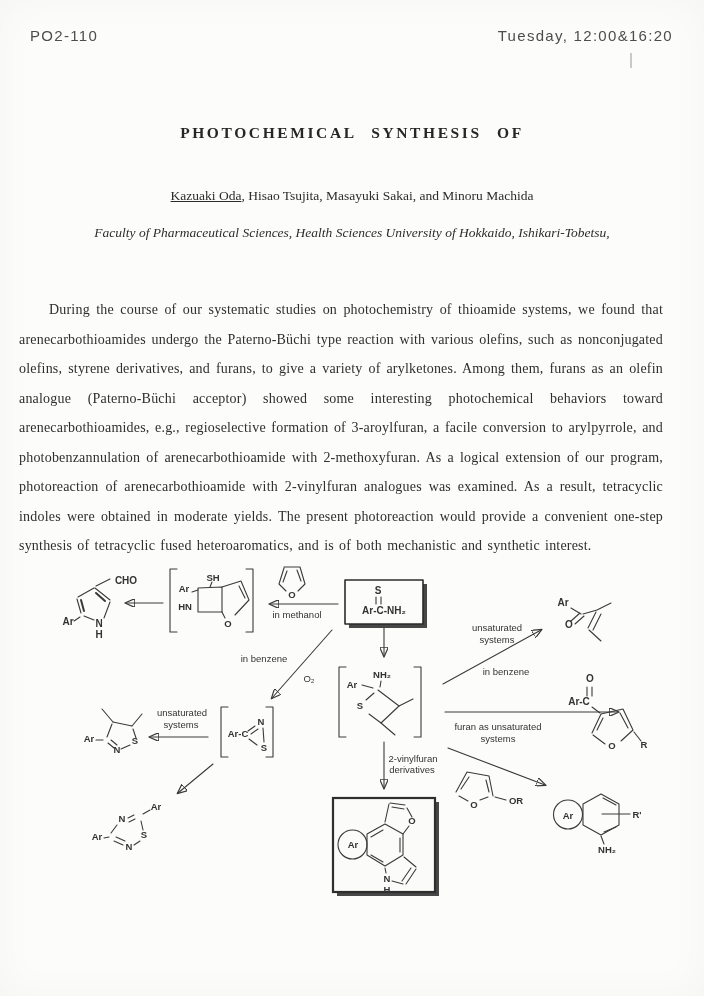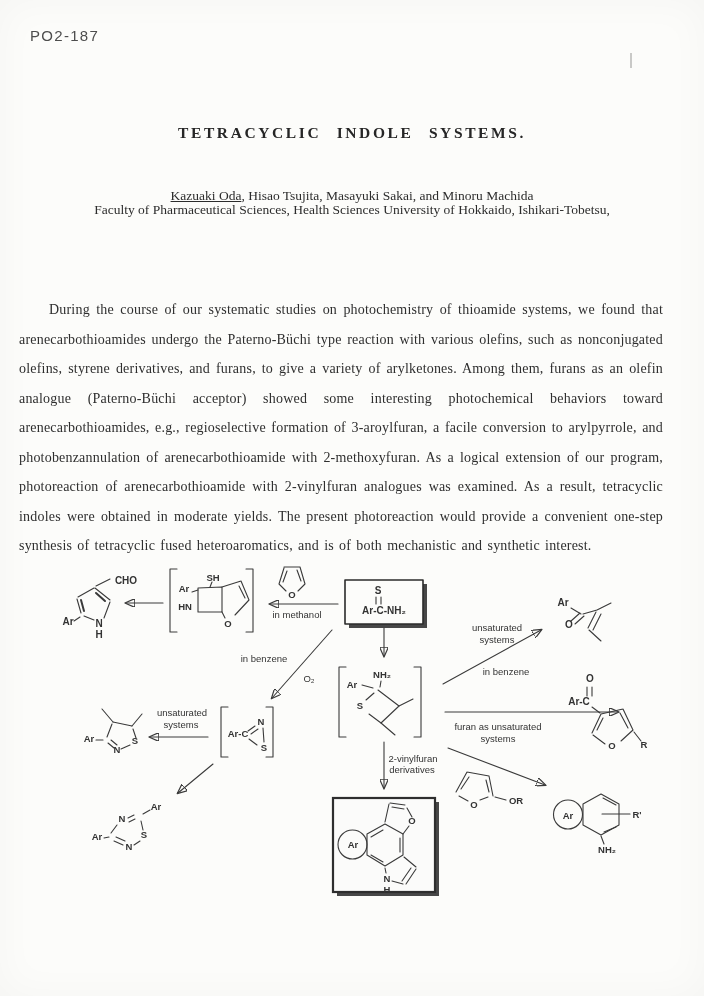--- a/index.html
+++ b/index.html
@@ -9,44 +9,45 @@
   .hdr{position:absolute;top:27px;left:0;width:704px;height:22px;
        font-family:"Liberation Sans",sans-serif;color:#4d4d4d;font-size:15px;letter-spacing:1.3px;}
   .hdr .l{position:absolute;left:30px;top:0;}
   .hdr .r{position:absolute;right:31px;top:0;}
   .artifact{position:absolute;left:630px;top:53px;width:2px;height:15px;background:#c9c9c7;}
   .title{position:absolute;top:122px;left:0;width:704px;text-align:center;color:#262626;
          font-weight:bold;font-size:15.5px;letter-spacing:2.6px;word-spacing:9px;line-height:22px;}
   .authors{position:absolute;top:188px;left:0;width:704px;text-align:center;color:#2c2c2c;font-size:13.5px;}
   .authors .u{text-decoration:underline;}
   .affil{position:absolute;left:0;width:704px;text-align:center;color:#2c2c2c;font-size:13.5px;}
-  .affil1{top:202px;} .affil2{top:231px;}
+  .affil1{top:225px;font-style:italic;} .affil2{top:231px;}
   .abstract{position:absolute;top:281px;left:19px;width:644px;color:#2e2e2e;
             font-size:14px;line-height:29.5px;text-align:justify;text-indent:30px;
             letter-spacing:0.2px;word-spacing:1.5px;}
   #scheme{position:absolute;left:0;top:0;width:704px;height:996px;}
   #scheme path,#scheme line,#scheme rect.box,#scheme circle{fill:none;stroke:#3a3a3a;stroke-width:1.1;stroke-linecap:round;stroke-linejoin:round;}
   #scheme .dbl{stroke-width:2px;}
   #scheme rect.shadow{fill:#474747;stroke:none;}
   #scheme rect.box{fill:#fcfcfa;stroke:#2b2b2b;stroke-width:1.6;}
   #scheme rect.box2{fill:#fbfbfa;stroke:#2e2e2e;stroke-width:2.2;}
   #scheme text{fill:#333;font-family:"Liberation Sans",sans-serif;}
 </style>
 </head>
 <body>
 
 <div class="page">
 
   <div class="hdr">
-    <span class="l">PO2-187</span>
+    <span class="l">PO2-110</span>
+    <span class="r">Tuesday, 12:00&amp;16:20</span>
   </div>
   <div class="artifact"></div>
 
   <div class="title">
-    <div>TETRACYCLIC INDOLE SYSTEMS.</div>
+    <div>PHOTOCHEMICAL SYNTHESIS OF</div>
   </div>
 
   <div class="authors"><span class="u">Kazuaki Oda</span><span>, Hisao Tsujita, Masayuki Sakai, and Minoru Machida</span></div>
 
   <div class="affil affil1">Faculty of Pharmaceutical Sciences, Health Sciences University of Hokkaido, Ishikari-Tobetsu,</div>
 
   <p class="abstract">During the course of our systematic studies on photochemistry of thioamide systems, we found that arenecarbothioamides undergo the Paterno-Büchi type reaction with various olefins, such as nonconjugated olefins, styrene derivatives, and furans, to give a variety of arylketones. Among them, furans as an olefin analogue (Paterno-Büchi acceptor) showed some interesting photochemical behaviors toward arenecarbothioamides, e.g., regioselective formation of 3-aroylfuran, a facile conversion to arylpyrrole, and photobenzannulation of arenecarbothioamide with 2-methoxyfuran.  As a logical extension of our program, photoreaction of arenecarbothioamide with 2-vinylfuran analogues was examined.  As a result, tetracyclic indoles were obtained in moderate yields. The present photoreaction would provide a convenient one-step synthesis of tetracyclic fused heteroaromatics, and is of both mechanistic and synthetic interest.</p>
 
   <svg id="scheme" viewBox="0 0 704 996" xmlns="http://www.w3.org/2000/svg">
     <defs>

